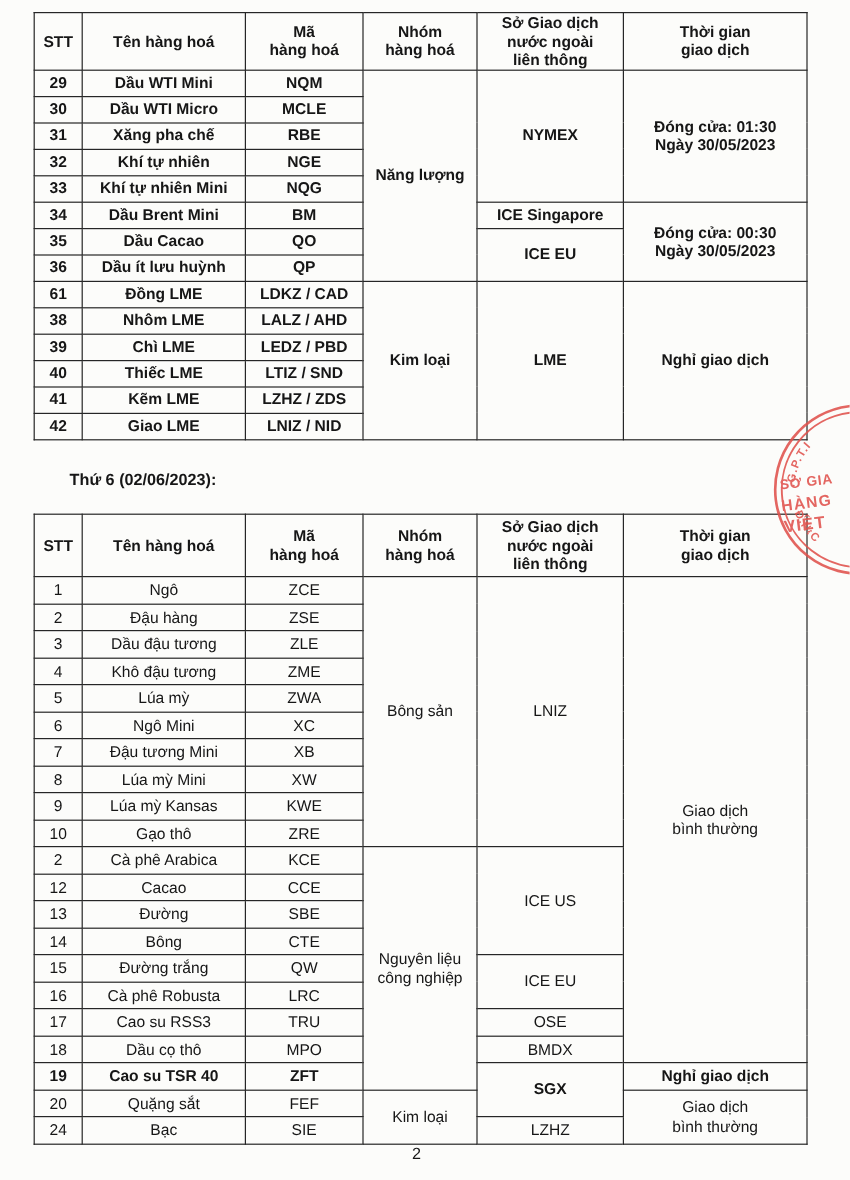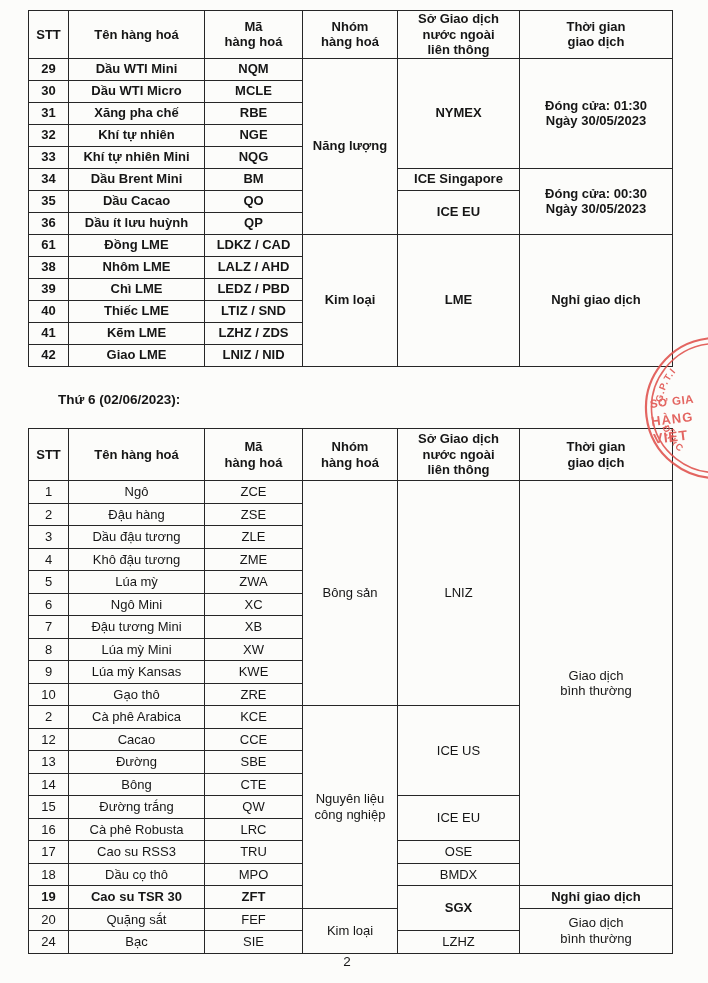--- a/index.html
+++ b/index.html
@@ -293,21 +293,21 @@
         <td rowspan="1">OSE</td>
       </tr>
       <tr>
         <td>18</td>
         <td>Dầu cọ thô</td>
         <td>MPO</td>
         <td rowspan="1">BMDX</td>
       </tr>
       <tr class="bold">
         <td>19</td>
-        <td>Cao su TSR 30</td>
+        <td>Cao su TSR 40</td>
         <td>ZFT</td>
         <td rowspan="2">SGX</td>
         <td rowspan="1" class="bold">Nghỉ giao dịch</td>
       </tr>
       <tr>
         <td>20</td>
         <td>Quặng sắt</td>
         <td>FEF</td>
         <td rowspan="2">Kim loại</td>
         <td rowspan="2">Giao dịch

